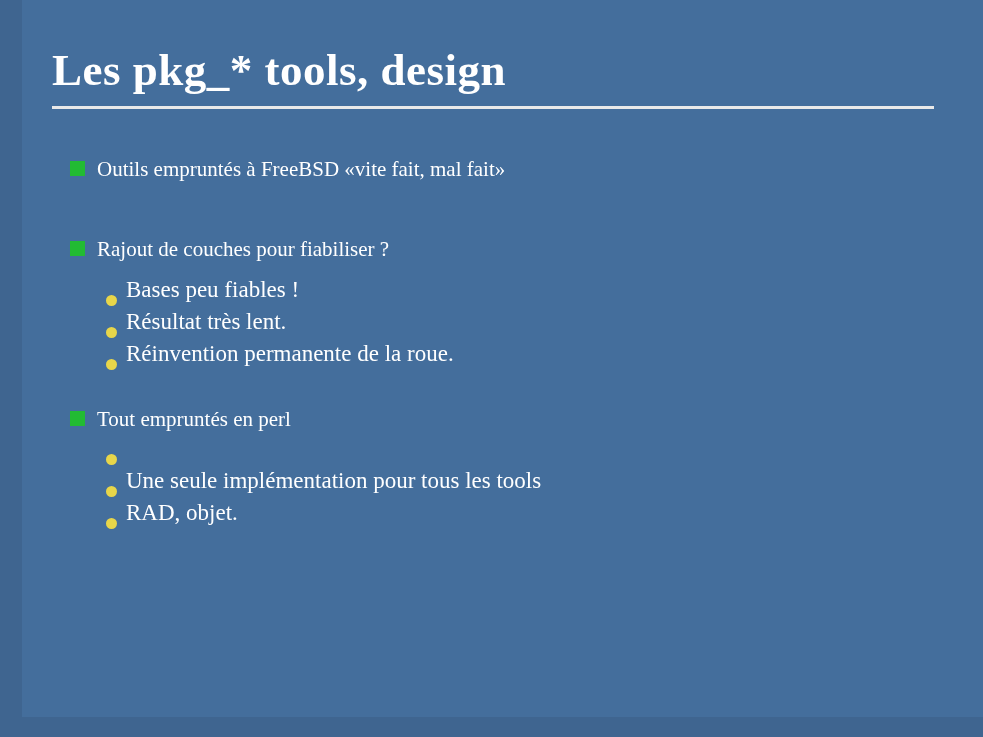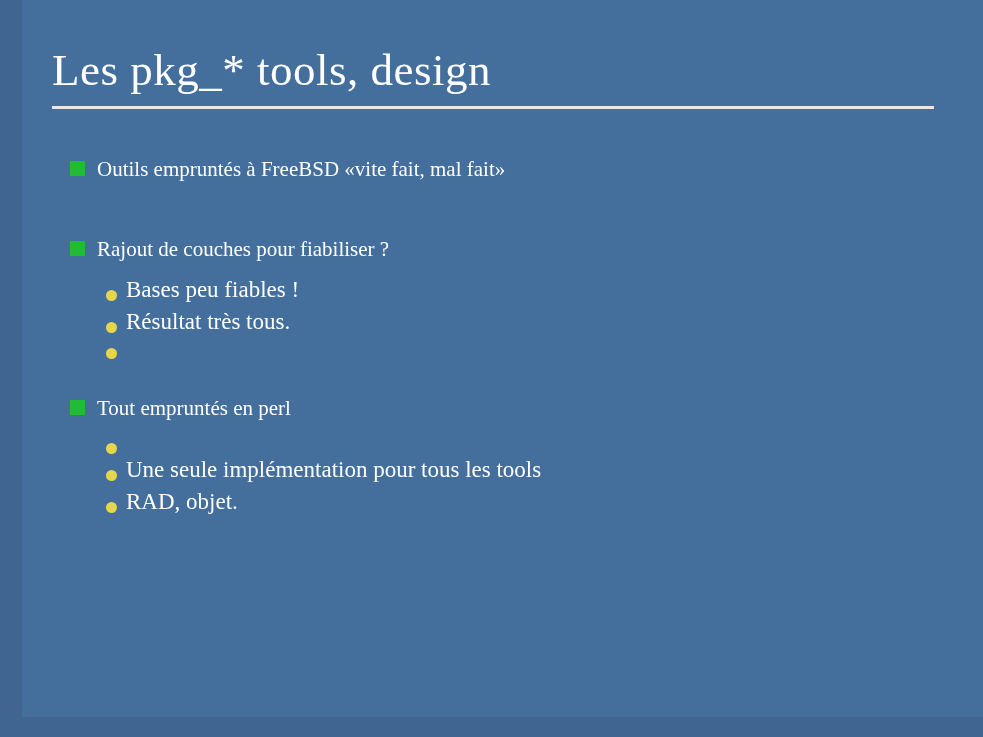--- a/index.html
+++ b/index.html
@@ -38,21 +38,21 @@
   .title-wrap {
     position: absolute;
     left: 52px;
     top: 42px;
     width: 882px;
   }
   .slide-title {
     color: #ffffff;
     font-size: 45px;
     line-height: 56px;
-    font-weight: normal;
+    font-weight: bold;
     letter-spacing: 0.5px;
     white-space: nowrap;
   }
   .title-rule {
     margin-top: 8px;
     height: 3px;
     background: #e9e9e9;
     width: 882px;
   }
   .content {
@@ -75,21 +75,21 @@
     flex: 0 0 auto;
   }
   .l1 .text {
     color: #ffffff;
     font-size: 21px;
     line-height: 42px;
     white-space: nowrap;
   }
   .l2 {
     display: flex;
-    align-items: center;
+    align-items: flex-end;
     margin-left: 36px;
     font-family: Liberation Serif, serif;
   }
   .l2 .bullet {
     width: 11px;
     height: 11px;
     border-radius: 50%;
     background: #e8d64a;
     margin-top: 10px;
     margin-right: 9px;
@@ -134,24 +134,25 @@
       <div class="l1">
         <span class="bullet"></span>
         <span class="text">Rajout de couches pour fiabiliser ?</span>
       </div>
       <div class="l2">
         <span class="bullet"></span>
         <span class="text">Bases peu fiables !</span>
       </div>
       <div class="l2">
         <span class="bullet"></span>
-        <span class="text">Résultat très tous.</span>
+        <span class="text">Résultat très lent.</span>
       </div>
       <div class="l2">
         <span class="bullet"></span>
+        <span class="text">Réinvention permanente de la roue.</span>
       </div>
     </div>
 
     <div class="group">
       <div class="l1">
         <span class="bullet"></span>
         <span class="text">Tout empruntés en perl</span>
       </div>
       <div class="l2">
         <span class="bullet"></span>

